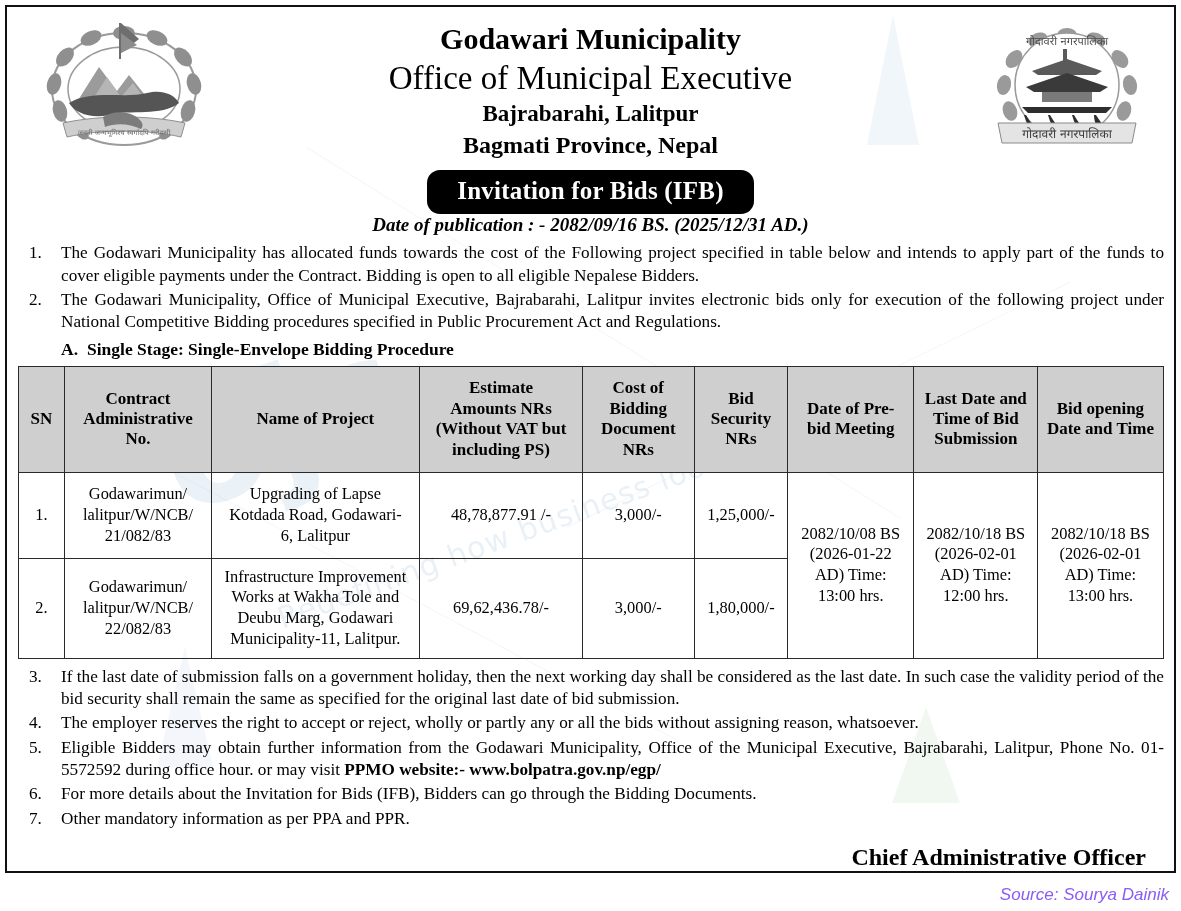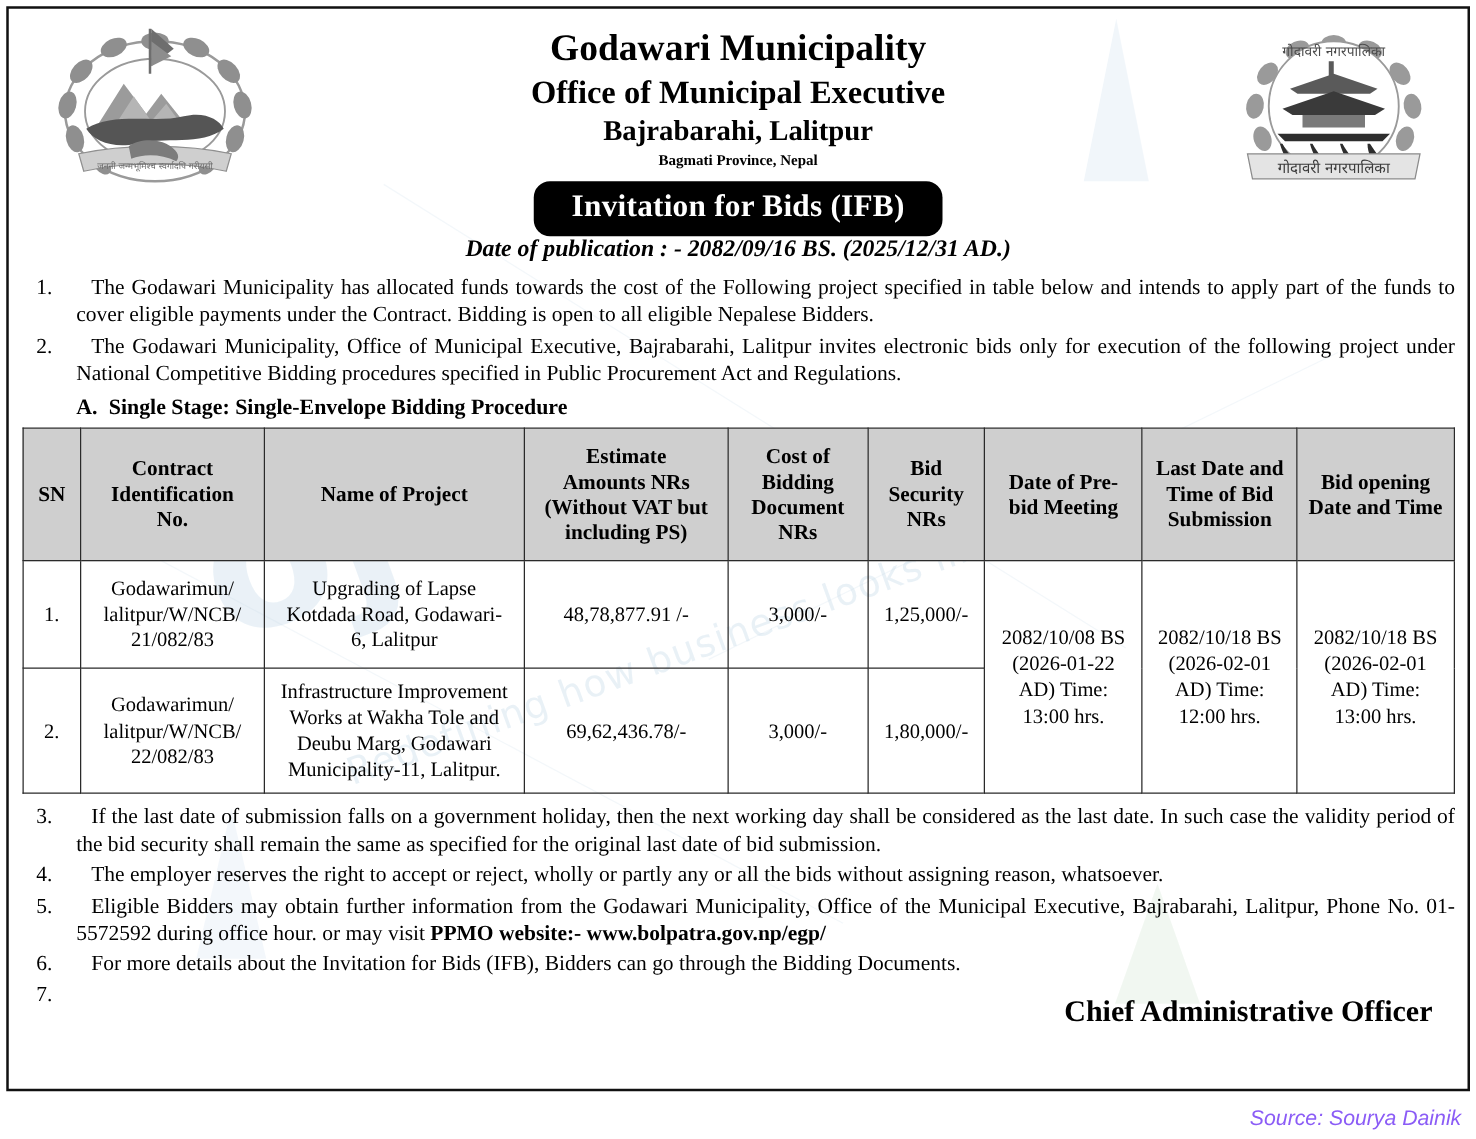--- a/index.html
+++ b/index.html
@@ -84,23 +84,23 @@
     position: absolute;
     top: 6px;
     width: 190px; height: 140px;
   }
   .logo-left { left: 12px; }
   .logo-right { right: 12px; width: 170px; }
   .logo svg { display:block; width:100%; height:100%; }
 
   .titles { text-align: center; padding-top: 8px; }
   .t1 { font-size: 30px; font-weight: 700; line-height: 1.22; }
-  .t2 { font-size: 26px; font-weight: 700; line-height: 1.26; }
+  .t2 { font-size: 33px; font-weight: 400; line-height: 1.26; }
   .t3 { font-size: 23px; font-weight: 700; line-height: 1.30; }
-  .t4 { font-size: 12px; font-weight: 700; line-height: 1.34; }
+  .t4 { font-size: 24px; font-weight: 700; line-height: 1.34; }
 
   .ifb-wrap { display:flex; justify-content:center; margin-top: 9px; }
   .ifb {
     background: #000; color: #fff;
     font-size: 25px; font-weight: 700;
     padding: 7px 30px 9px 30px;
     border-radius: 13px;
     letter-spacing: .2px;
   }
   .pubdate {
@@ -116,21 +116,21 @@
     padding-left: 44px;
     font-size: 17.2px;
     line-height: 1.30;
     text-align: justify;
     margin-bottom: 2px;
   }
   ol.clauses li .num {
     position: absolute; left: 12px; top: 0;
     width: 26px; text-align: left;
   }
-  .just { text-align: justify; text-align-last: left; margin-left: 12px; }
+  .just { text-align: justify; text-align-last: left; }
 
   .sub-a {
     margin: 5px 0 6px 0;
     padding-left: 44px;
     font-size: 17.5px; font-weight: 700;
   }
   .sub-a .ltr { display:inline-block; width: 26px; }
 
   
   table.bids {
@@ -324,21 +324,21 @@
           <col class="col-last">
           <col class="col-open">
       </colgroup>
       <thead>
         <tr>
           <th>
             <span>SN</span>
           </th>
           <th>
             <div>Contract</div>
-            <div>Identification</div>
+            <div>Administrative</div>
             <div>No.</div>
           </th>
           <th>
             <div>Name of Project</div>
           </th>
           <th>
             <div>Estimate</div>
             <div>Amounts NRs</div>
             <div>(Without VAT but</div>
             <div>including PS)</div>
@@ -436,20 +436,21 @@
       <li>
         <span class="num">5.</span>
         <span class="just">Eligible Bidders may obtain further information from the Godawari Municipality, Office of the Municipal Executive, Bajrabarahi, Lalitpur, Phone No. 01-5572592 during office hour. or   may visit </span><b class="bold">PPMO website:-  www.bolpatra.gov.np/egp/</b>
       </li>
       <li>
         <span class="num">6.</span>
         <span class="just">For more details about the Invitation for Bids (IFB), Bidders can go through the Bidding Documents.</span>
       </li>
       <li>
         <span class="num">7.</span>
+        <span class="just">Other mandatory information as per PPA and PPR.</span>
       </li>
     </ol>
 
     <div class="signoff">Chief Administrative Officer</div>
 
   </div>
 </div>
 
 <div class="source">Source: Sourya Dainik</div>
 

